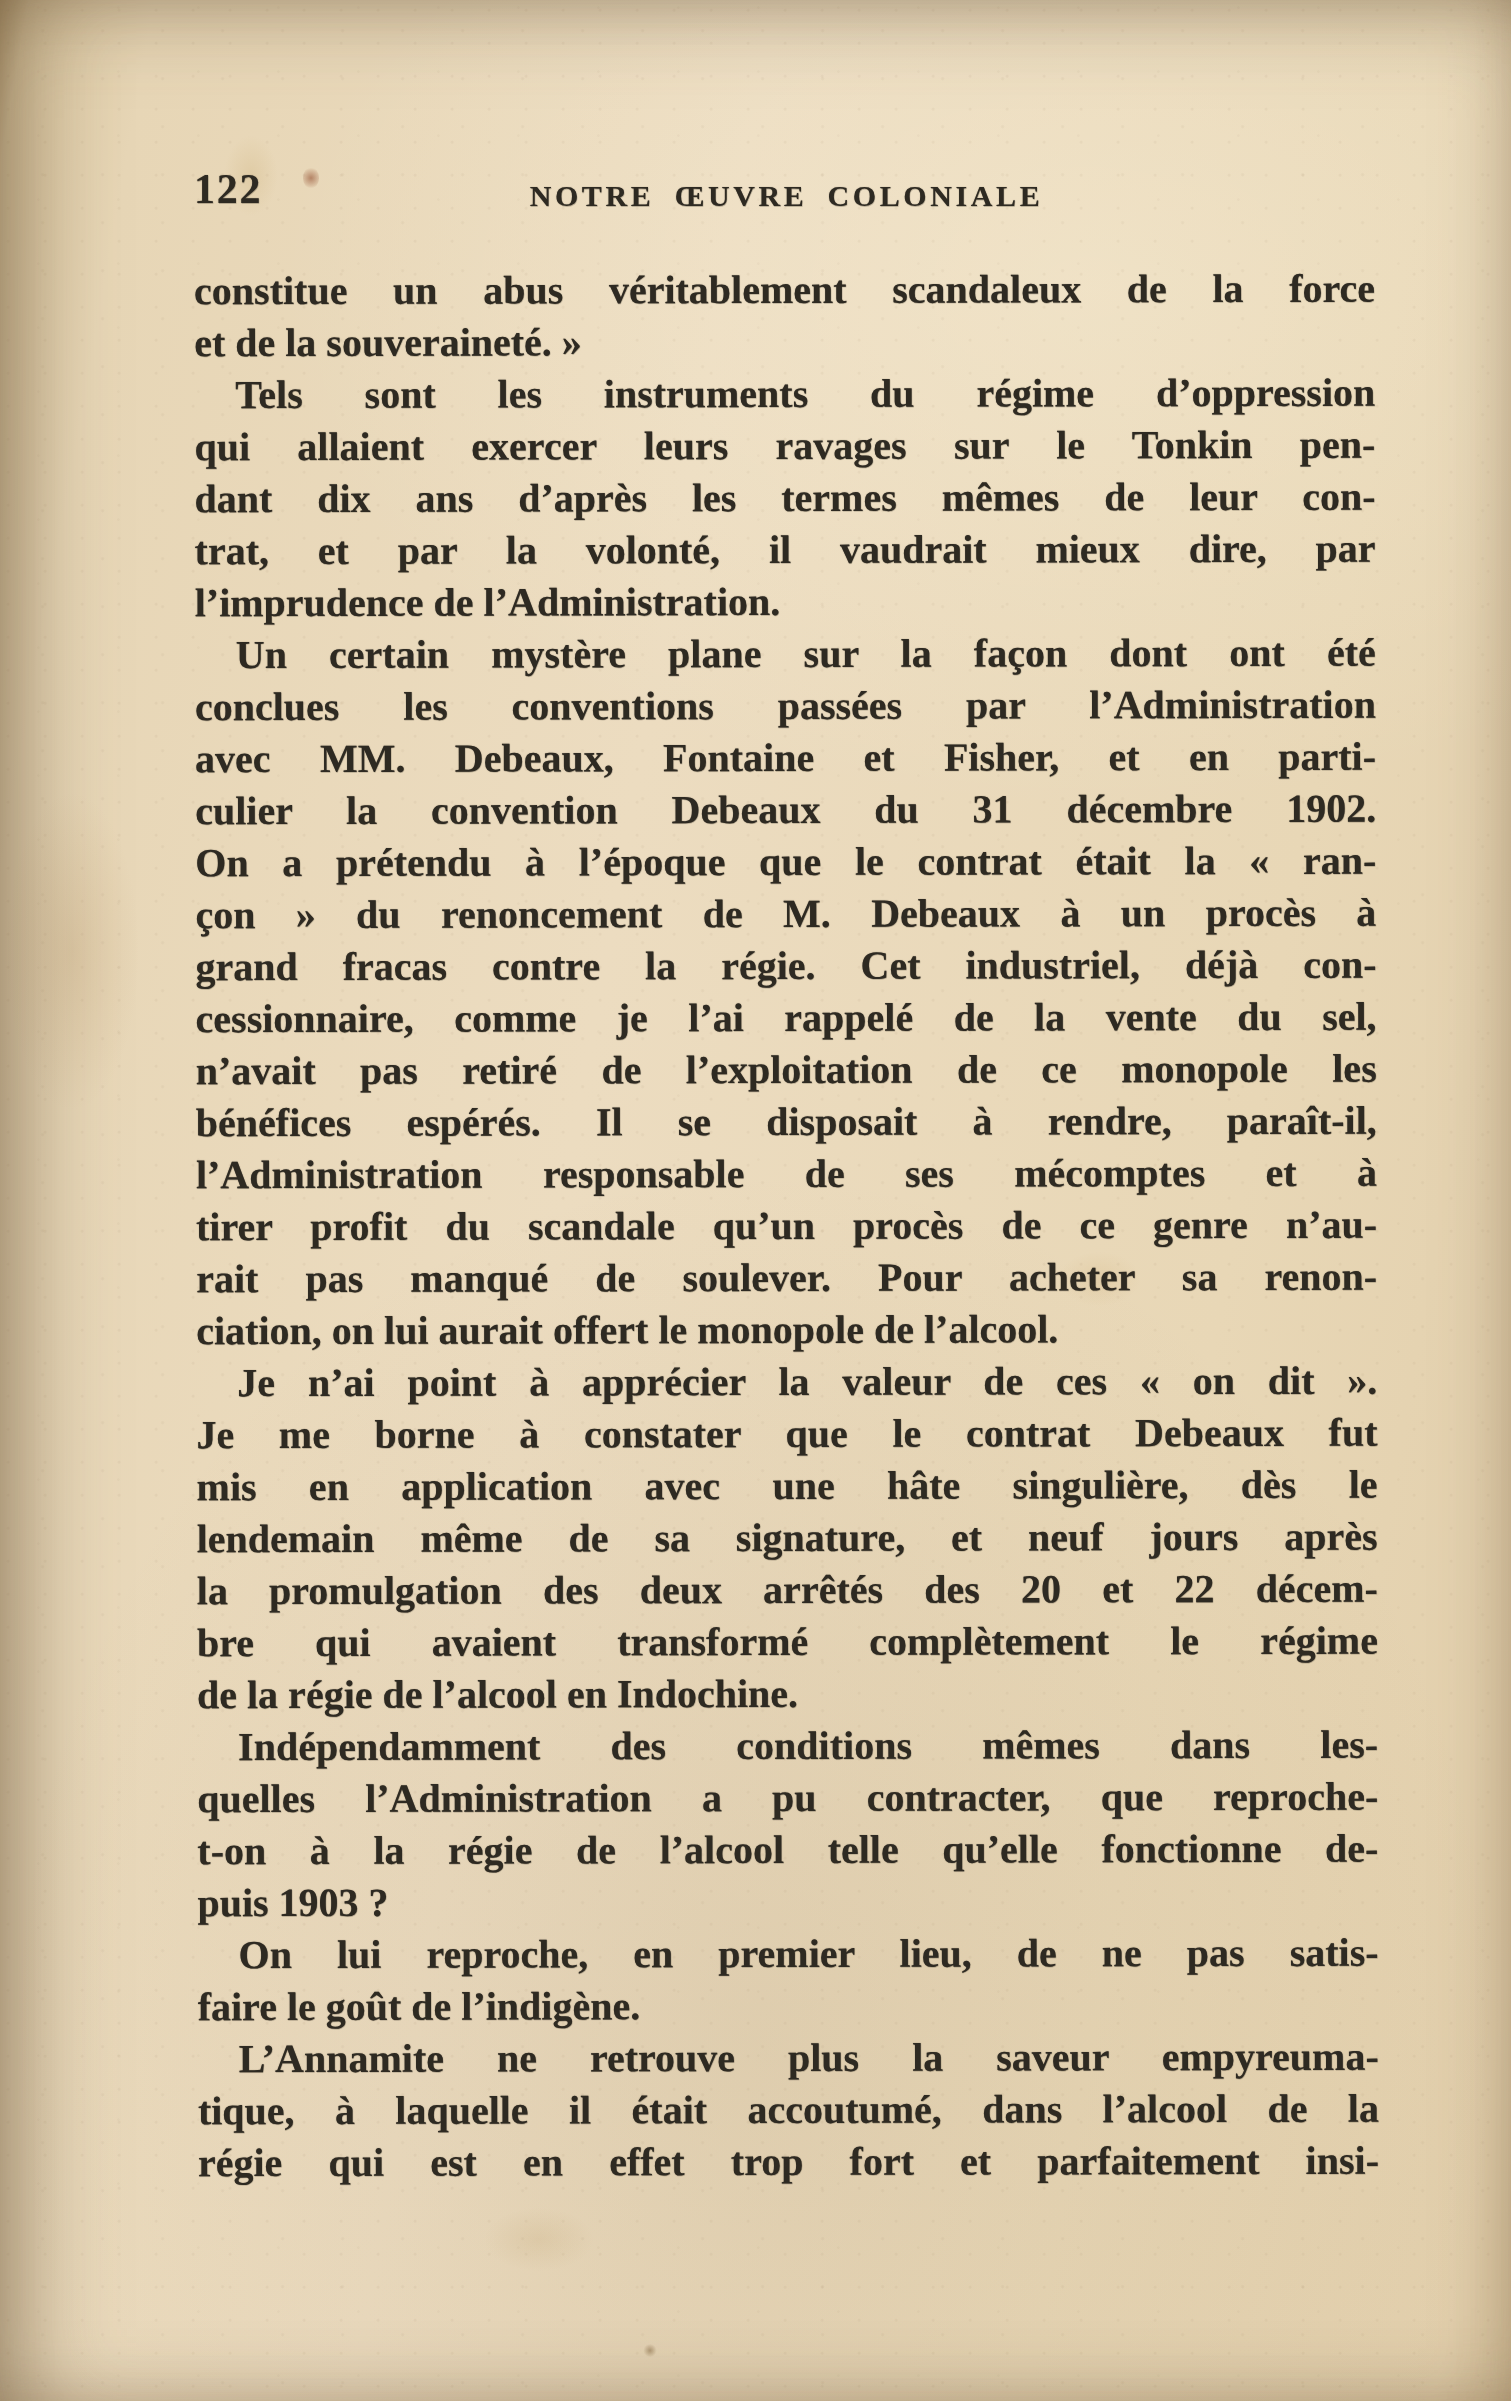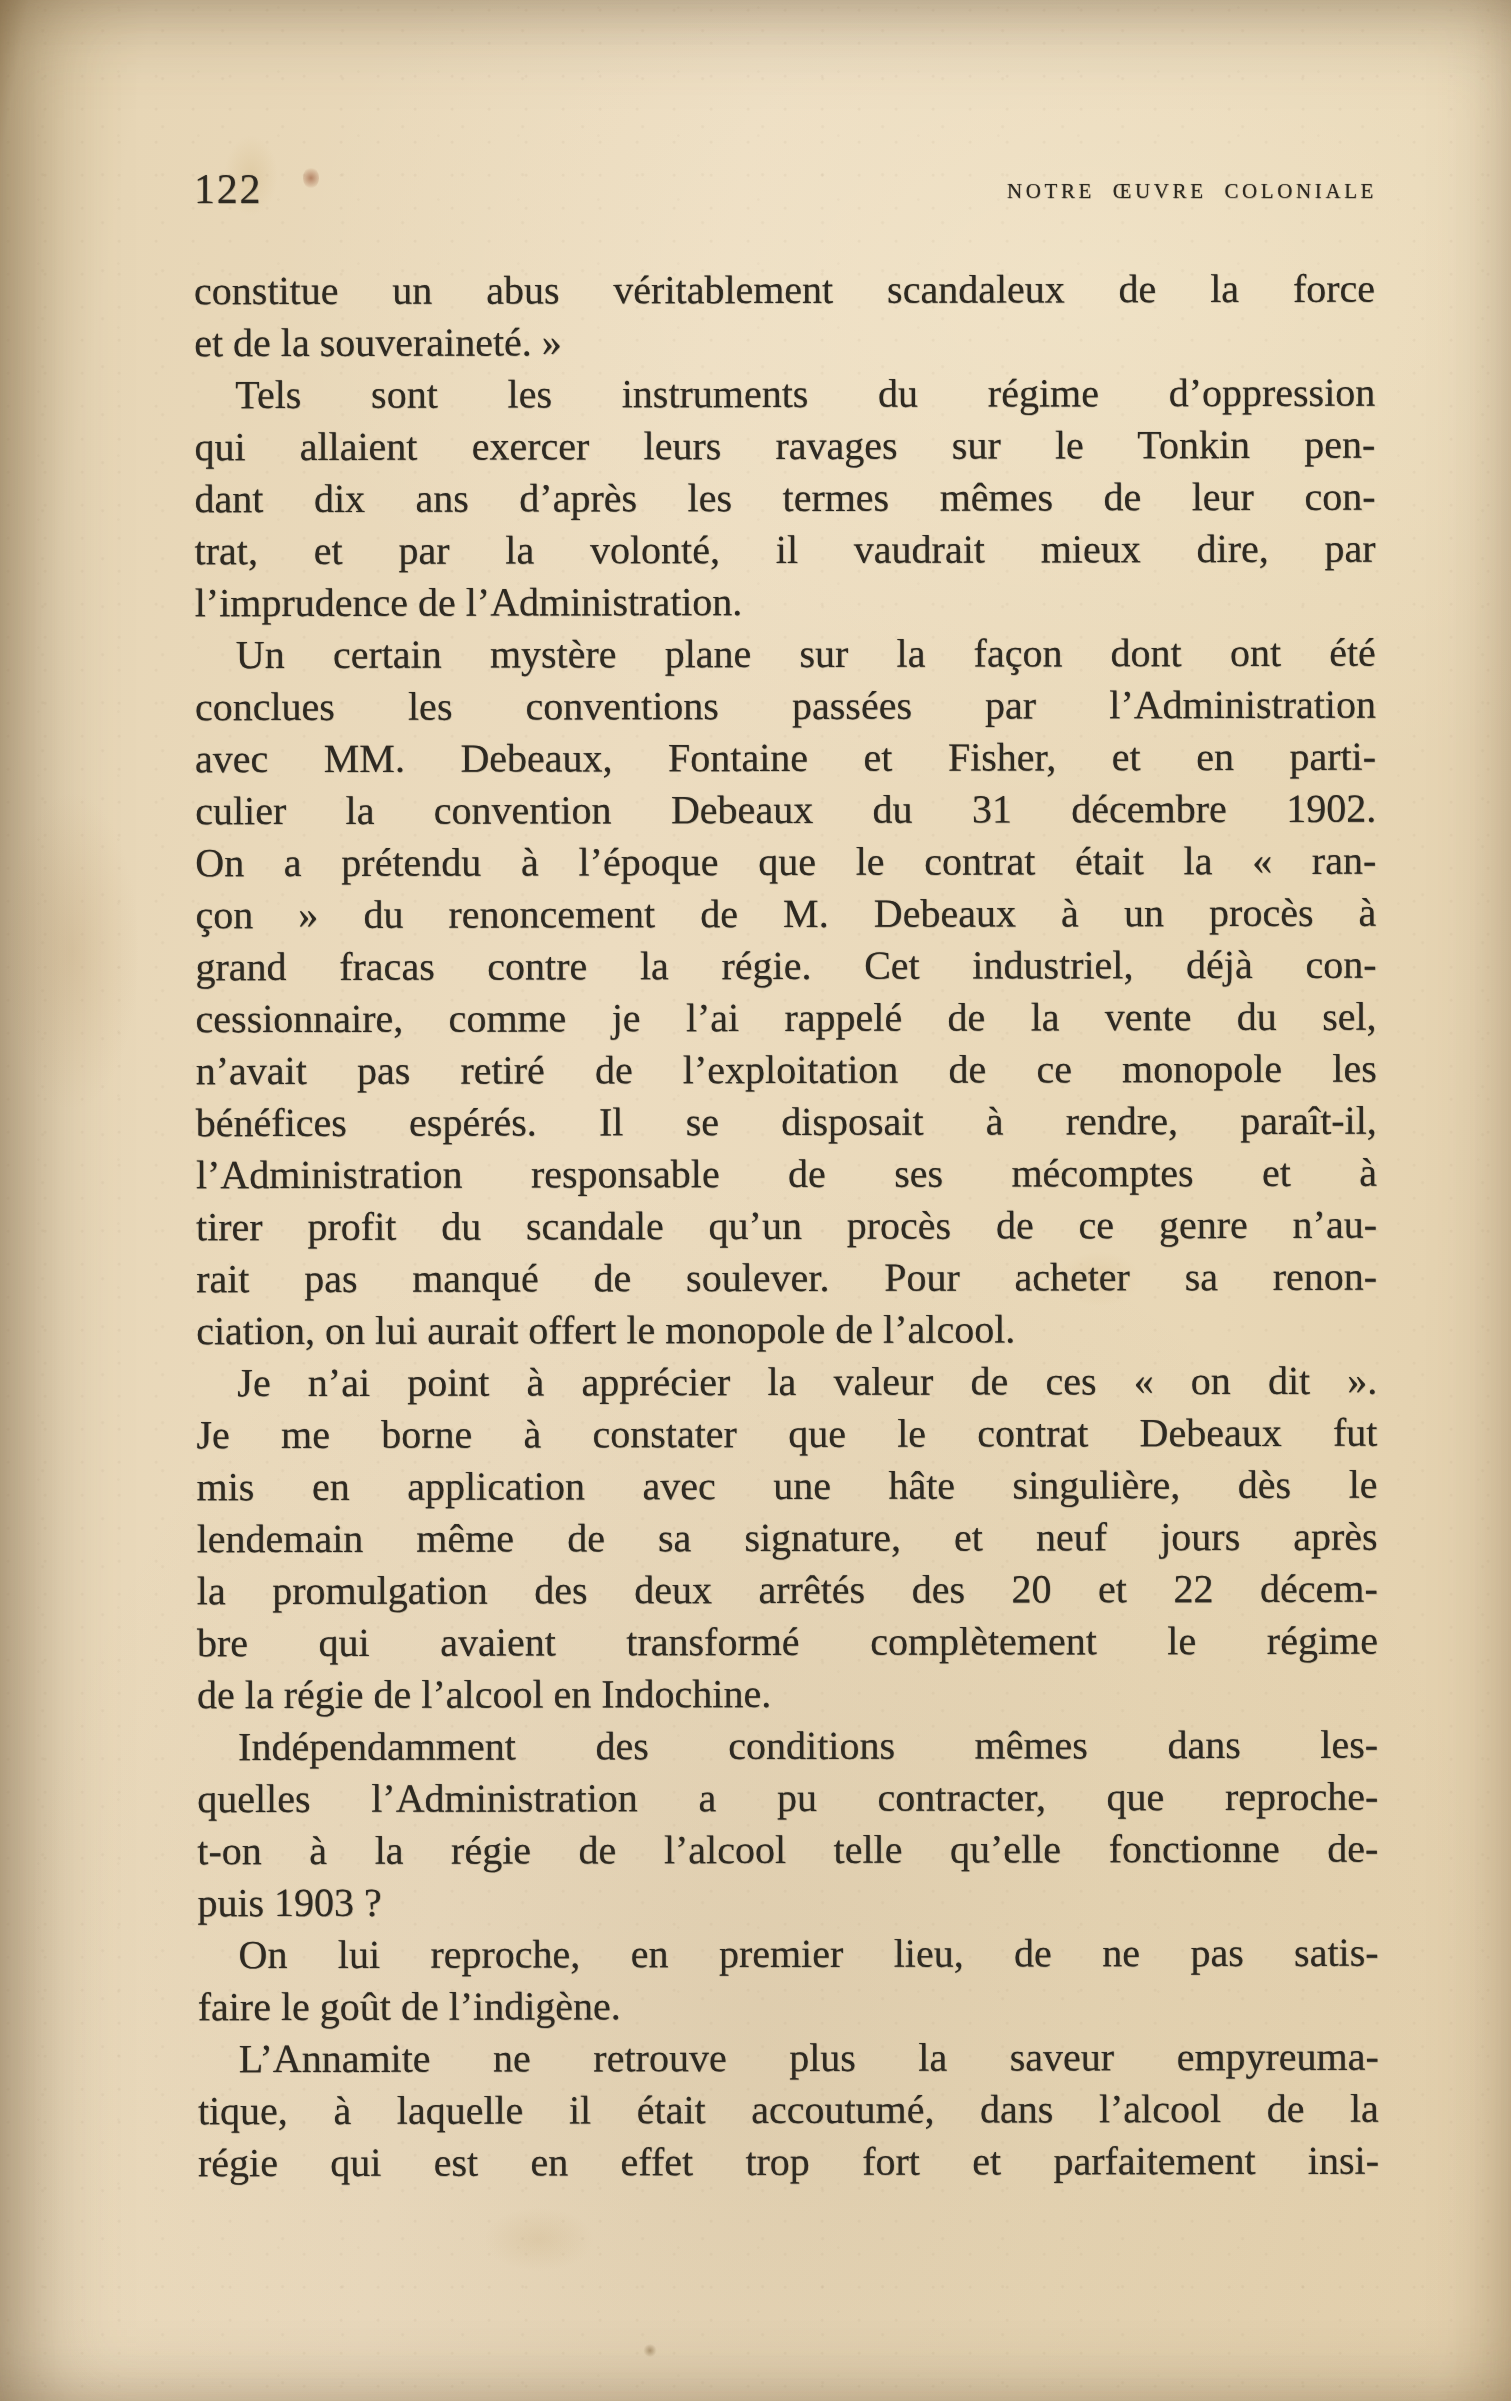--- a/index.html
+++ b/index.html
@@ -14,20 +14,21 @@
     width:1511px;height:2401px;
     background:
       radial-gradient(1256px 808px at 72% 12%, rgba(255,248,228,0.28), transparent 65%),
       radial-gradient(1077px 1256px at 50% 85%, rgba(120,95,60,0.10), transparent 70%),
       linear-gradient(100deg,#c2ab84 0%,#dcc9a4 1.5%,#e7d6b6 8%,#ecdcc0 40%,#e8d7b6 75%,#e2cfac 96%,#d9c5a0 100%);
     box-shadow:
       inset 63px 0 99px -45px rgba(100,78,48,0.55),
       inset 0 54px 99px -54px rgba(100,78,48,0.40),
       inset -40px 0 85px -49px rgba(115,90,58,0.38),
       inset 0 -45px 85px -54px rgba(115,90,58,0.32);
+    font-weight: bold;
   }
   .grain{
     position:absolute;inset:0;pointer-events:none;
     background-image:
       radial-gradient(circle at 22% 31%, rgba(120,90,60,0.06) 0.9px, transparent 2px),
       radial-gradient(circle at 71% 64%, rgba(110,85,55,0.05) 0.9px, transparent 2.2px),
       radial-gradient(circle at 48% 12%, rgba(130,100,65,0.045) 0.9px, transparent 1.8px);
     background-size:37px 33px,60px 48px,80px 64px;
   }
   .stain{position:absolute;pointer-events:none;border-radius:50%;}
@@ -45,22 +46,22 @@
     background:radial-gradient(ellipse,rgba(200,170,110,0.25),transparent 70%);}
 
   .ink{color:#2e2a22;text-shadow:0 0 1.1px rgba(56,48,36,0.55),0.5px 0.7px 0 rgba(56,48,36,0.22);}
 
   .pagenum{
     position:absolute;left:194px;top:165px;
     font-size:42px;letter-spacing:1.8px;
   }
   .running-head{
     position:absolute;left:196px;top:179px;width:1181px;
-    text-align:right;
-    font-size:21px;letter-spacing:3.6px;word-spacing:9px;
+    text-align:center;
+    font-size:30px;letter-spacing:3.6px;word-spacing:9px;
   }
   .text-block{
     position:absolute;left:196px;top:264px;width:1181px;
     font-size:40px;line-height:52px;
     transform:rotate(-0.12deg);
   }
   .line{white-space:normal;}
   .line.j{text-align:justify;text-align-last:justify;}
   .line.ind{text-indent:41px;}
 </style>

